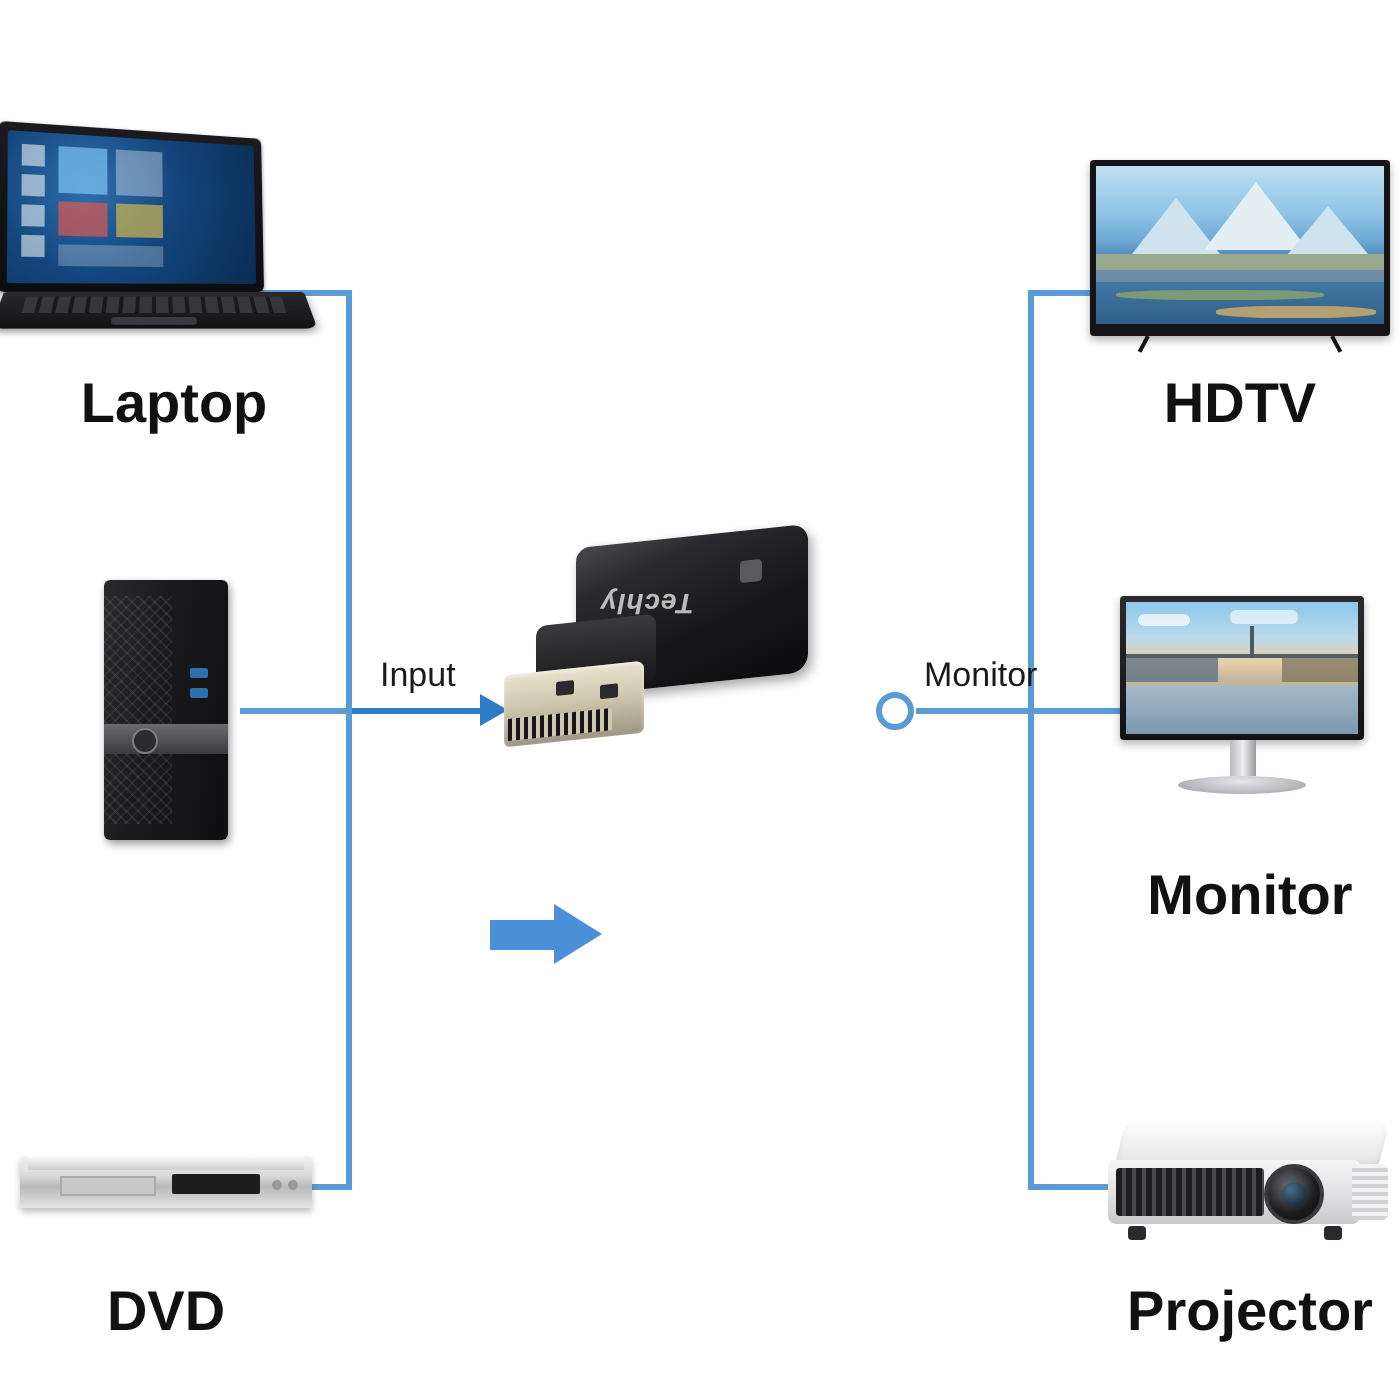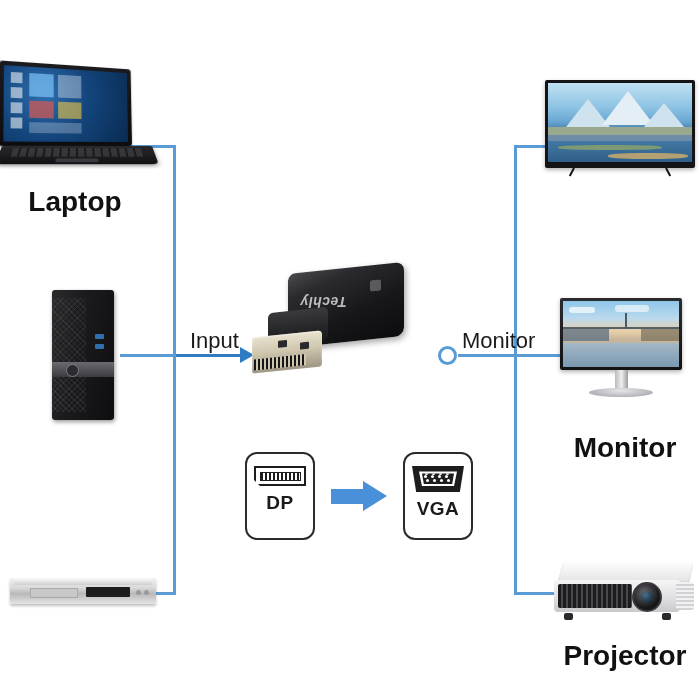--- a/index.html
+++ b/index.html
@@ -32,21 +32,21 @@
 
   
   .device-label {
     font-size: 28px;
     font-weight: bold;
     color: #111111;
     text-align: center;
     white-space: nowrap;
   }
   .io-label {
-    font-size: 22px;
+    font-size: 17px;
     color: #1a1a1a;
     white-space: nowrap;
     text-align: right;
   }
 
   
   .line-v, .line-h {
     background: #5b9bd5;
   }
   .line-v { width: 3px; }
@@ -482,59 +482,61 @@
         <div class="lt-tile" style="left:22px; top:32px; width:22px; height:16px; background:rgba(220,90,80,.7);"></div>
         <div class="lt-tile" style="left:48px; top:32px; width:22px; height:16px; background:rgba(240,200,70,.6);"></div>
         <div class="lt-tile" style="left:22px; top:52px; width:48px; height:10px; background:rgba(255,255,255,.25);"></div>
       </div>
     </div>
     <div class="lt-base" style="margin-left:-6px;">
       <div class="lt-keys"></div>
       <div class="lt-pad"></div>
     </div>
   </div>
-  <div class="abs device-label" style="left:0px; top:186px; width:150px;">Laptop</div>
+  <div class="abs device-label" style="left:12px; top:186px; width:150px;">Laptop</div>
 
   <div class="abs" style="left:52px; top:290px;">
     <div class="pc-body">
       <div class="pc-mesh"></div>
       <div class="pc-strip"></div>
       <div class="pc-logo"></div>
       <div class="pc-port" style="top:44px;"></div>
       <div class="pc-port" style="top:54px;"></div>
     </div>
   </div>
 
   <div class="abs" style="left:10px; top:578px;">
     <div class="dvd-body">
       <div class="dvd-top"></div>
       <div class="dvd-tray"></div>
       <div class="dvd-disp"></div>
       <div class="dvd-btn" style="left:126px;"></div>
       <div class="dvd-btn" style="left:134px;"></div>
     </div>
   </div>
+  <div class="abs device-label" style="left:8px; top:640px; width:150px;">DVD</div>
 
   <div class="abs" style="left:545px; top:80px;">
     <div class="tv-frame">
       <div class="tv-screen">
         <div class="tv-peak" style="left:18px; top:16px;"></div>
         <div class="tv-peak" style="left:54px; top:8px; border-left-width:26px; border-right-width:26px; border-bottom-width:34px; border-bottom-color:#e3eef5;"></div>
         <div class="tv-peak" style="left:96px; top:20px; border-left-width:20px; border-right-width:20px; border-bottom-width:24px;"></div>
         <div class="tv-land" style="top:44px; height:8px; background:#9aa98d;"></div>
         <div class="tv-land" style="top:52px; height:6px; background:#6e8ca8;"></div>
         <div class="tv-land" style="top:62px; height:5px; background:#7d9a74; left:10px; right:30px; border-radius:40%;"></div>
         <div class="tv-land" style="top:70px; height:6px; background:#b3a174; left:60px; right:4px; border-radius:40%;"></div>
       </div>
     </div>
     <div style="position:relative; height:10px;">
       <div class="tv-leg" style="left:28px; top:0; transform:rotate(28deg);"></div>
       <div class="tv-leg" style="left:120px; top:0; transform:rotate(-28deg);"></div>
     </div>
   </div>
+  <div class="abs device-label" style="left:545px; top:186px; width:150px;">HDTV</div>
 
   <div class="abs" style="left:560px; top:298px;">
     <div class="mon-frame">
       <div class="mon-screen">
         <div class="lt-tile" style="left:6px;  top:6px;  width:26px; height:6px; background:rgba(255,255,255,.7); border-radius:3px;"></div>
         <div class="lt-tile" style="left:52px; top:4px;  width:34px; height:7px; background:rgba(255,255,255,.6); border-radius:3px;"></div>
         <div class="lt-tile" style="left:0; top:26px; right:0; height:2px; background:#555f66;"></div>
         <div class="lt-tile" style="left:62px; top:12px; width:2px; height:16px; background:#4e5a63;"></div>
         <div class="lt-tile" style="left:0; top:28px; width:46px; height:12px; background:rgba(90,110,130,.75);"></div>
         <div class="lt-tile" style="left:78px; top:28px; width:38px; height:12px; background:rgba(120,110,90,.7);"></div>
@@ -567,48 +569,21 @@
     <div class="adp-chip"></div>
     <div class="adp-collar"></div>
     <div class="adp-plug">
       <div class="adp-notch" style="left:26px; top:6px;"></div>
       <div class="adp-notch" style="left:48px; top:10px;"></div>
     </div>
   </div>
 
   <div class="abs" style="left:245px; top:452px; display:flex; align-items:center; gap:16px;">
 
-    <div class="icon-box">
-      <div class="dp-shape">
-        <div class="dp-teeth"></div>
-      </div>
-      <div class="icon-caption">DP</div>
-    </div>
 
     <div class="blue-arrow">
       <div class="shaft"></div>
       <div class="head"></div>
     </div>
 
-    <div class="icon-box">
-      <div class="vga-shape">
-        <div class="vga-inner">
-          <div class="vga-pins">
-            <div class="vga-dot" style="left:4px;  top:2px;"></div>
-            <div class="vga-dot" style="left:11px; top:2px;"></div>
-            <div class="vga-dot" style="left:18px; top:2px;"></div>
-            <div class="vga-dot" style="left:25px; top:2px;"></div>
-            <div class="vga-dot" style="left:6px;  top:6px;"></div>
-            <div class="vga-dot" style="left:13px; top:6px;"></div>
-            <div class="vga-dot" style="left:20px; top:6px;"></div>
-            <div class="vga-dot" style="left:27px; top:6px;"></div>
-            <div class="vga-dot" style="left:5px;  top:9px;"></div>
-            <div class="vga-dot" style="left:12px; top:9px;"></div>
-            <div class="vga-dot" style="left:19px; top:9px;"></div>
-            <div class="vga-dot" style="left:26px; top:9px;"></div>
-          </div>
-        </div>
-      </div>
-      <div class="icon-caption">VGA</div>
-    </div>
   </div>
 
 </div>
 
 </body></html>

